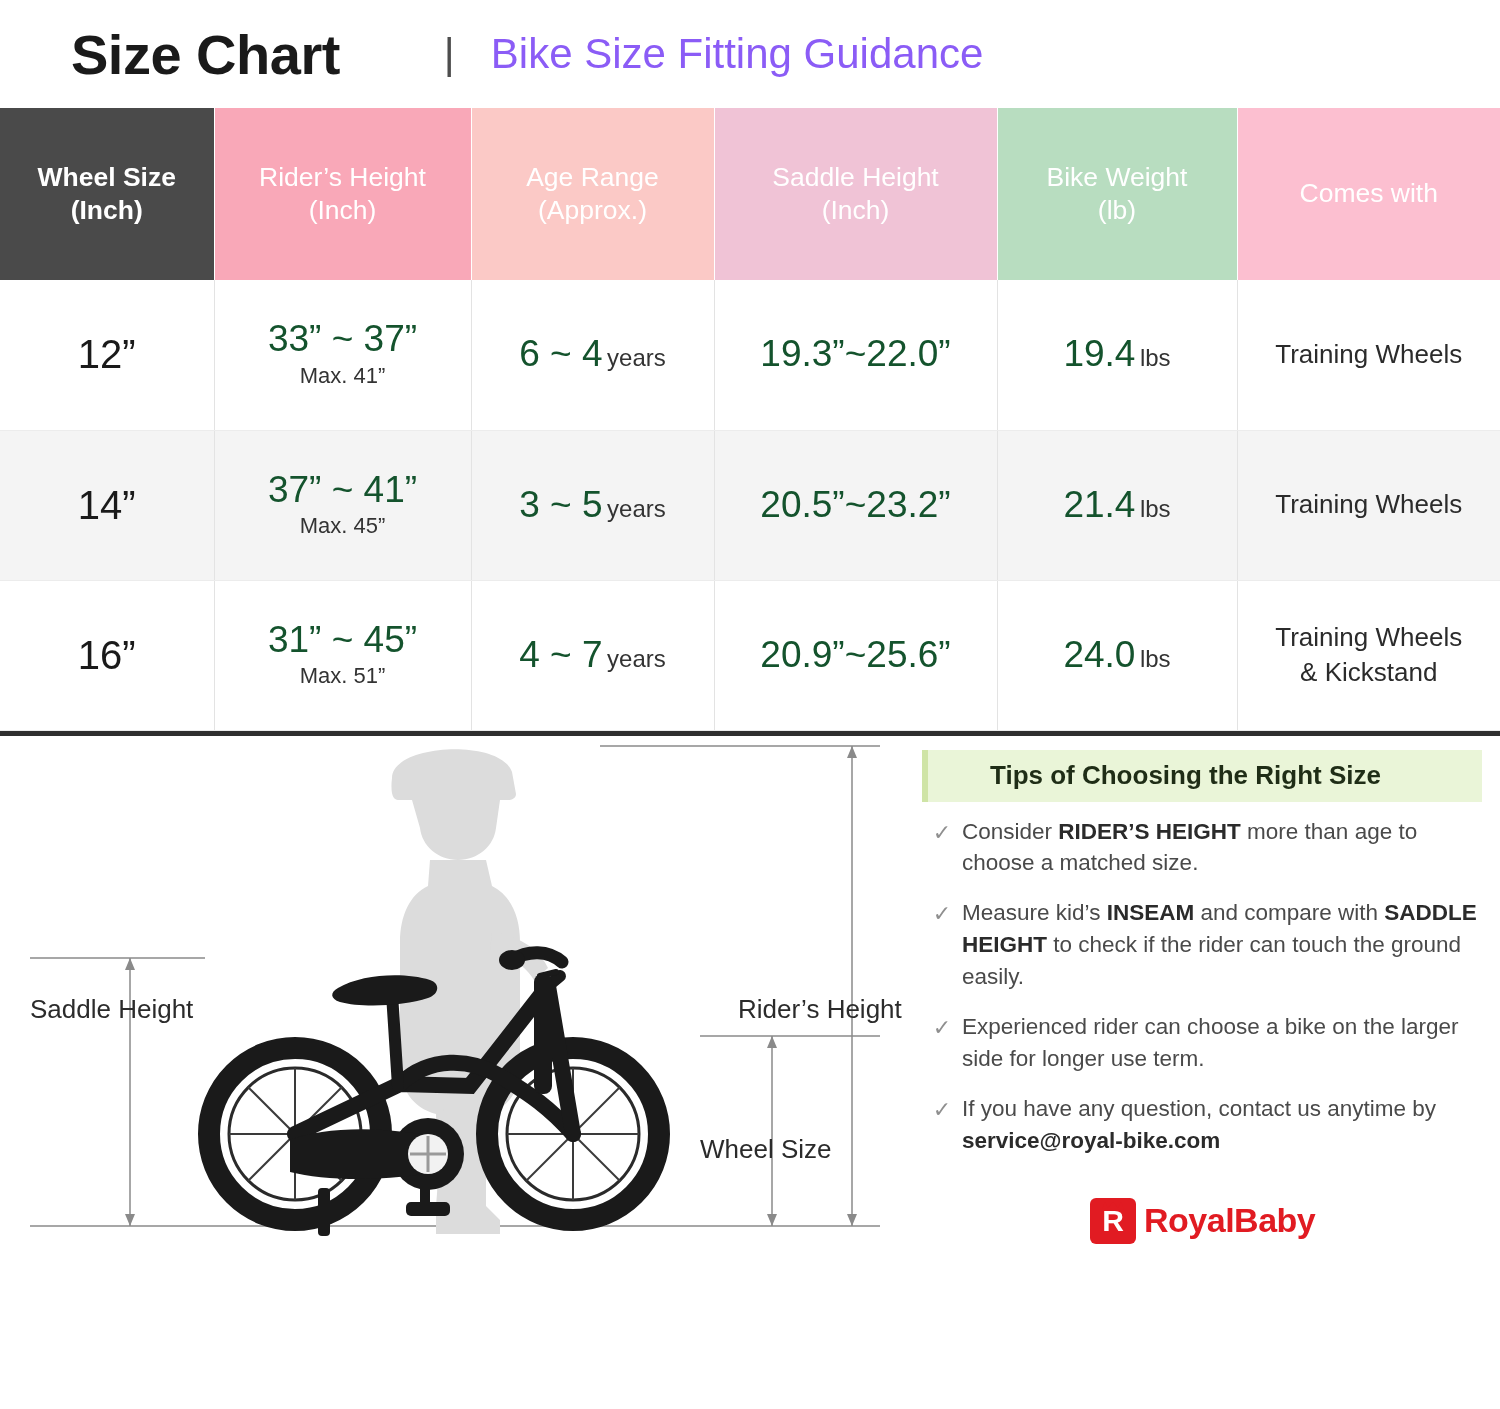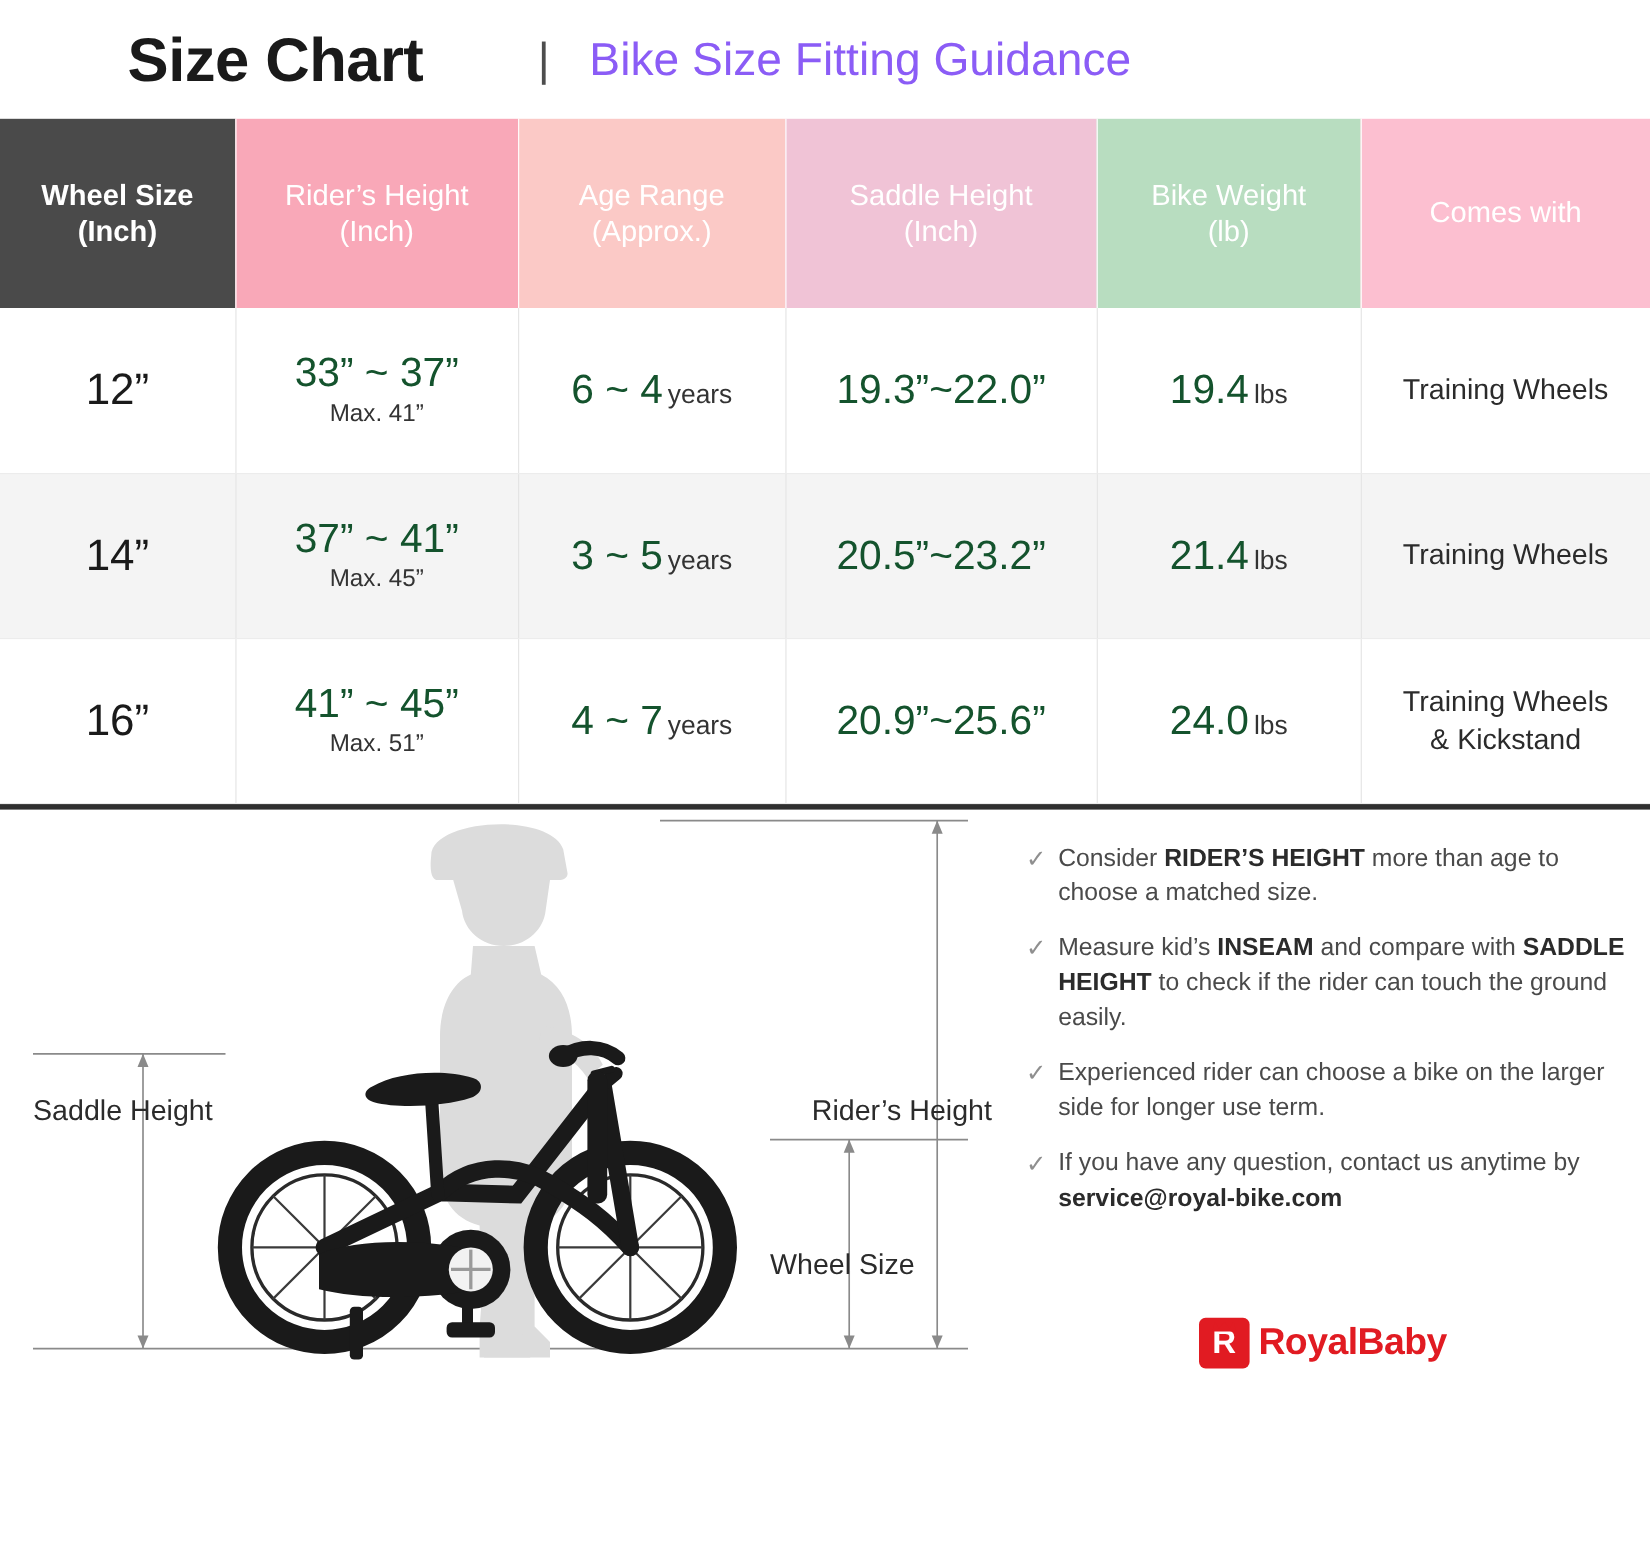--- a/index.html
+++ b/index.html
@@ -10,21 +10,21 @@
     color: #231f20;
     overflow: hidden;
   }
   .page { position: relative; width: 1500px; height: 1409px; }
 
   
   .header {
     height: 108px;
     display: flex;
     align-items: center;
-    padding-left: 116px;
+    padding-left: 71px;
   }
   .header .title {
     font-size: 56px;
     font-weight: bold;
     letter-spacing: -0.5px;
     color: #1a1a1a;
   }
   .header .divider {
     margin: 0 36px 0 104px;
     font-size: 42px;
@@ -284,21 +284,21 @@
         <td>
           <span class="cell-plain" style="white-space:pre-line">Training Wheels</span>
         </td>
       </tr>
 
       <tr>
         <td>
           <span class="cell-wheel">16”</span>
         </td>
         <td>
-          <span class="cell-big">41” ~ 45”</span>
+          <span class="cell-big">31” ~ 45”</span>
           <span class="cell-small">Max. 51”</span>
         </td>
         <td>
           <span class="cell-big">4 ~ 7</span>
           <span class="cell-unit">years</span>
         </td>
         <td>
           <span class="cell-big">20.9”~25.6”</span>
         </td>
         <td>
@@ -411,20 +411,23 @@
           <line x1="410" y1="418" x2="446" y2="418"></line>
         </g>
       </svg>
     </div>
 
     <div class="label-saddle">Saddle Height</div>
     <div class="label-rider">Rider’s Height</div>
     <div class="label-wheel">Wheel Size</div>
 
     <div class="tips">
+      <div class="tips-head">
+        <span>Tips of Choosing the Right Size</span>
+      </div>
       <div class="tips-list">
 
         <div class="tip">
           <div class="check">✓</div>
           <div class="txt"><span>Consider </span><b>RIDER’S HEIGHT</b><span> more than age to choose a matched size.</span></div>
         </div>
 
         <div class="tip">
           <div class="check">✓</div>
           <div class="txt"><span>Measure kid’s </span><b>INSEAM</b><span> and compare with </span><b>SADDLE HEIGHT</b><span> to check if the rider can touch the ground easily.</span></div>

